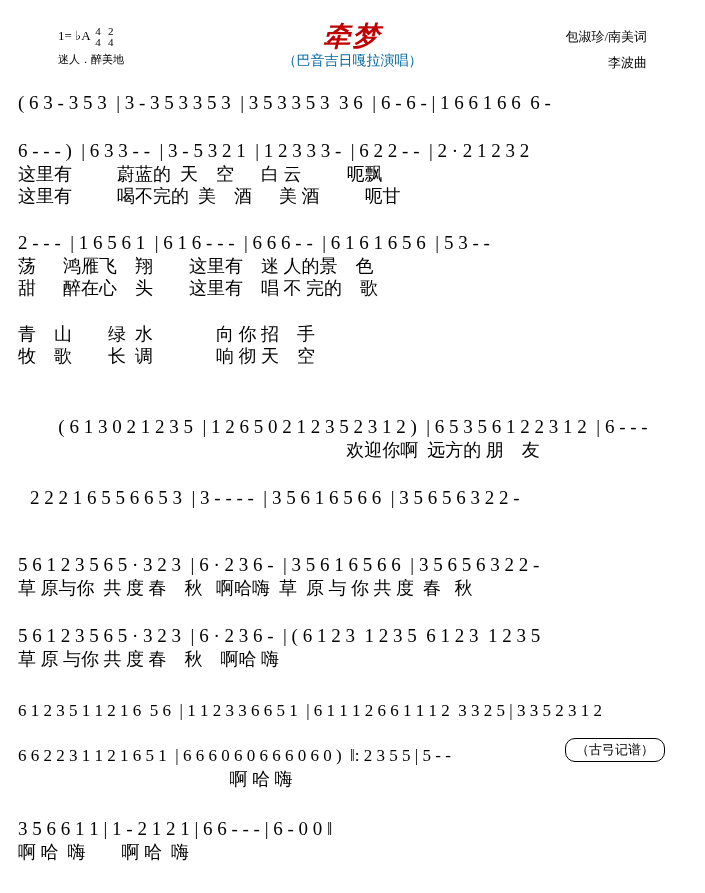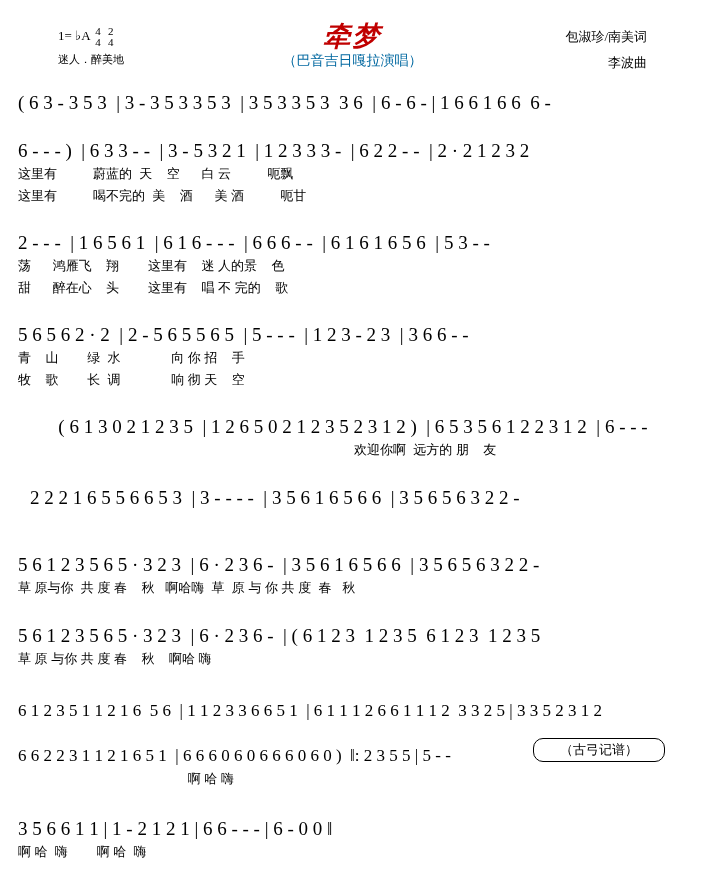--- a/index.html
+++ b/index.html
@@ -77,40 +77,40 @@
     top: 54px;
     font-size: 13px;
   }
   .footer-note {
     position: absolute;
     right: 40px;
     bottom: 14px;
     font-size: 13px;
     border: 1px solid #000;
     border-radius: 10px;
-    padding: 2px 26px;
+    padding: 2px 10px;
   }
 
   
   .system {
     position: absolute;
     left: 18px;
     width: 670px;
   }
   .notes-line {
     font-family: "Liberation Serif", serif;
     font-size: 19px;
     letter-spacing: 0px;
     white-space: pre;
     line-height: 22px;
     height: 24px;
   }
   .lyric-line {
-    font-family: Liberation Sans, sans-serif;
-    font-size: 13px;
+    font-family: Liberation Serif, serif;
+    font-size: 18px;
     white-space: pre;
     line-height: 20px;
     height: 22px;
   }
   .lyric-line.second { }
 </style>
 </head>
 <body>
 
 <div class="page">
@@ -144,21 +144,20 @@
     <div class="lyric-line second">这里有          喝不完的  美    酒      美 酒          呃甘</div>
   </div>
 
   <div class="system" style="top:232px;">
     <div class="notes-line">2 - - -  | 1 6 5 6 1  | 6 1 6 - - -  | 6 6 6 - -  | 6 1 6 1 6 5 6  | 5 3 - -</div>
     <div class="lyric-line">荡      鸿雁飞    翔        这里有    迷 人的景    色</div>
     <div class="lyric-line second">甜      醉在心    头        这里有    唱 不 完的    歌</div>
   </div>
 
   <div class="system" style="top:324px;">
-    <div class="notes-line">5 6 5 6 2 · 2  | 2 - 5 6 5 5 6 5  | 5 - - -  | 1 2 3 - 2 3  | 3 6 6 - -</div>
     <div class="lyric-line">青    山        绿  水              向 你 招    手</div>
     <div class="lyric-line second">牧    歌        长  调              响 彻 天    空</div>
   </div>
 
   <div class="system" style="top:416px;text-align:center;">
     <div class="notes-line">( 6 1 3 0 2 1 2 3 5  | 1 2 6 5 0 2 1 2 3 5 2 3 1 2 )  | 6 5 3 5 6 1 2 2 3 1 2  | 6 - - -</div>
     <div class="lyric-line">                                        欢迎你啊  远方的 朋    友</div>
   </div>
 
   <div class="system" style="top:487px;margin-left:12px;">

